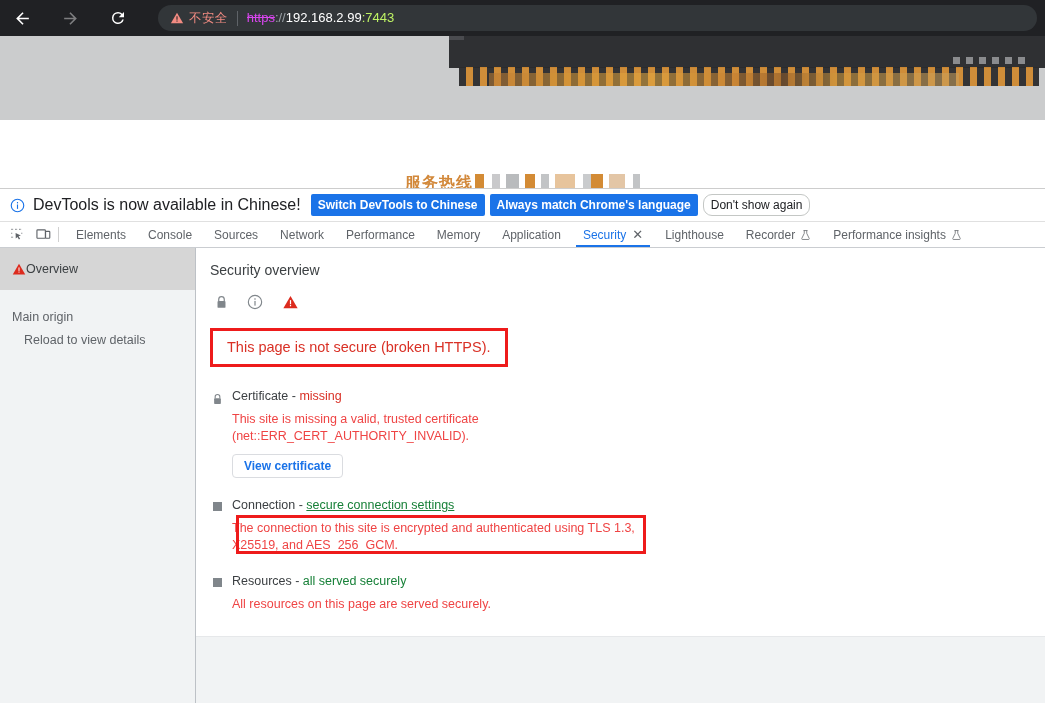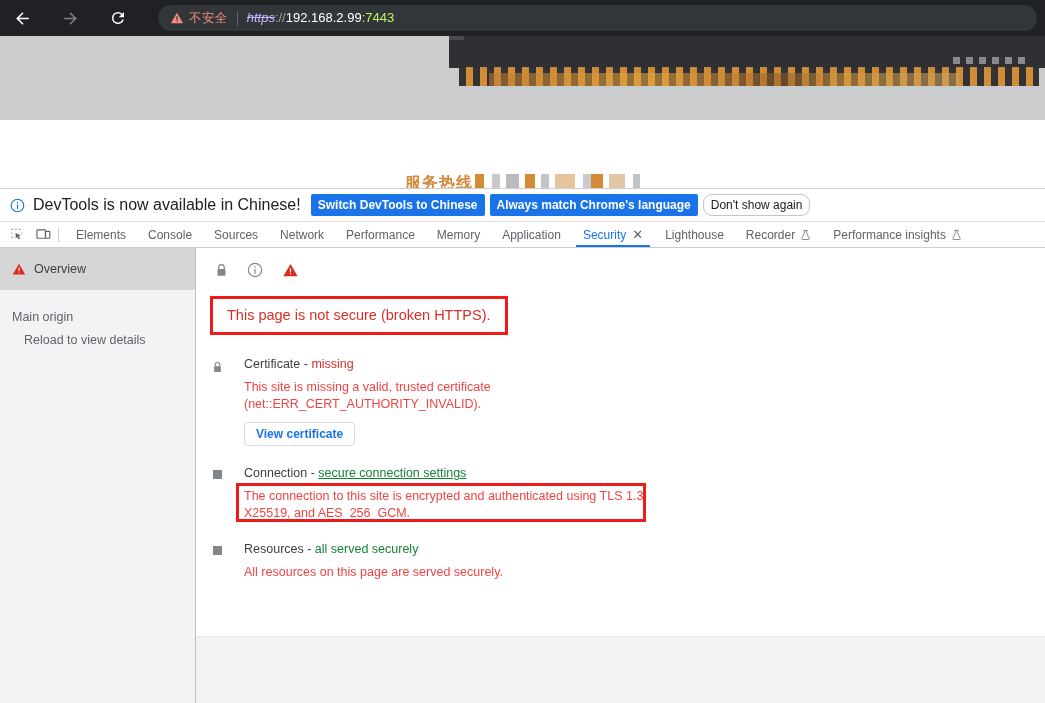--- a/index.html
+++ b/index.html
@@ -68,23 +68,22 @@
     margin: 0 9px;
     flex: 0 0 auto;
   }
   .omnibox-url {
     font-size: 13px;
     white-space: nowrap;
     overflow: hidden;
     line-height: 26px;
   }
   .url-scheme {
-    color: #c4b5fd;
+    color: #d946ef;
     text-decoration: line-through;
-    font-style: italic;
   }
   .url-sep { color: #9aa0a6; }
   .url-host { color: #ffffff; }
   .url-port { color: #bef264; }
 
   
   .page-viewport {
     height: 152px;
     background: #ffffff;
     position: relative;
@@ -323,21 +322,20 @@
     border-right: 1px solid #bdc1c6;
     box-sizing: border-box;
     padding-top: 0;
   }
   .sidebar-overview {
     height: 42px;
     background: #d6d6d6;
     display: flex;
     align-items: center;
     padding-left: 12px;
-    gap: 8px;
     box-sizing: border-box;
     cursor: pointer;
   }
   .sidebar-overview-label {
     font-size: 12.5px;
     color: #3c4043;
   }
   .sidebar-group-title {
     font-size: 12.5px;
     color: #5f6368;
@@ -380,21 +378,21 @@
     padding: 7px 14px 8px 14px;
     margin-bottom: 22px;
   }
   .summary-callout-text {
     font-size: 14.5px;
     color: #d93025;
   }
 
   .section {
     display: flex;
-    gap: 20px;
+    gap: 8px;
     margin-bottom: 20px;
     position: relative;
   }
   .sec-icon {
     width: 14px;
     flex: 0 0 14px;
     padding-top: 4px;
     display: flex;
     justify-content: center;
   }
@@ -602,20 +600,21 @@
         </svg>
         <span class="sidebar-overview-label">Overview</span>
       </div>
       <div class="sidebar-group-title">Main origin</div>
       <div class="sidebar-subitem">Reload to view details</div>
     </div>
 
     <div class="dt-main">
       <div class="main-inner">
 
+        <div class="overview-title">Security overview</div>
 
         <div class="overview-icons">
           <svg width="13" height="15" viewBox="0 0 16 18">
             <path d="M4.6 7.5V5.1a3.4 3.4 0 0 1 6.8 0v2.4" fill="none" stroke="#80868b" stroke-width="1.5"></path>
             <rect x="3.1" y="7.3" width="9.8" height="8.3" rx="1.2" fill="#80868b"></rect>
           </svg>
           <svg width="16" height="16" viewBox="0 0 24 24">
             <circle cx="12" cy="12" r="10" fill="none" stroke="#80868b" stroke-width="1.7"></circle>
             <rect x="11.1" y="10.4" width="1.8" height="7" fill="#80868b"></rect>
             <rect x="11.1" y="6.4" width="1.8" height="2.2" fill="#80868b"></rect>

